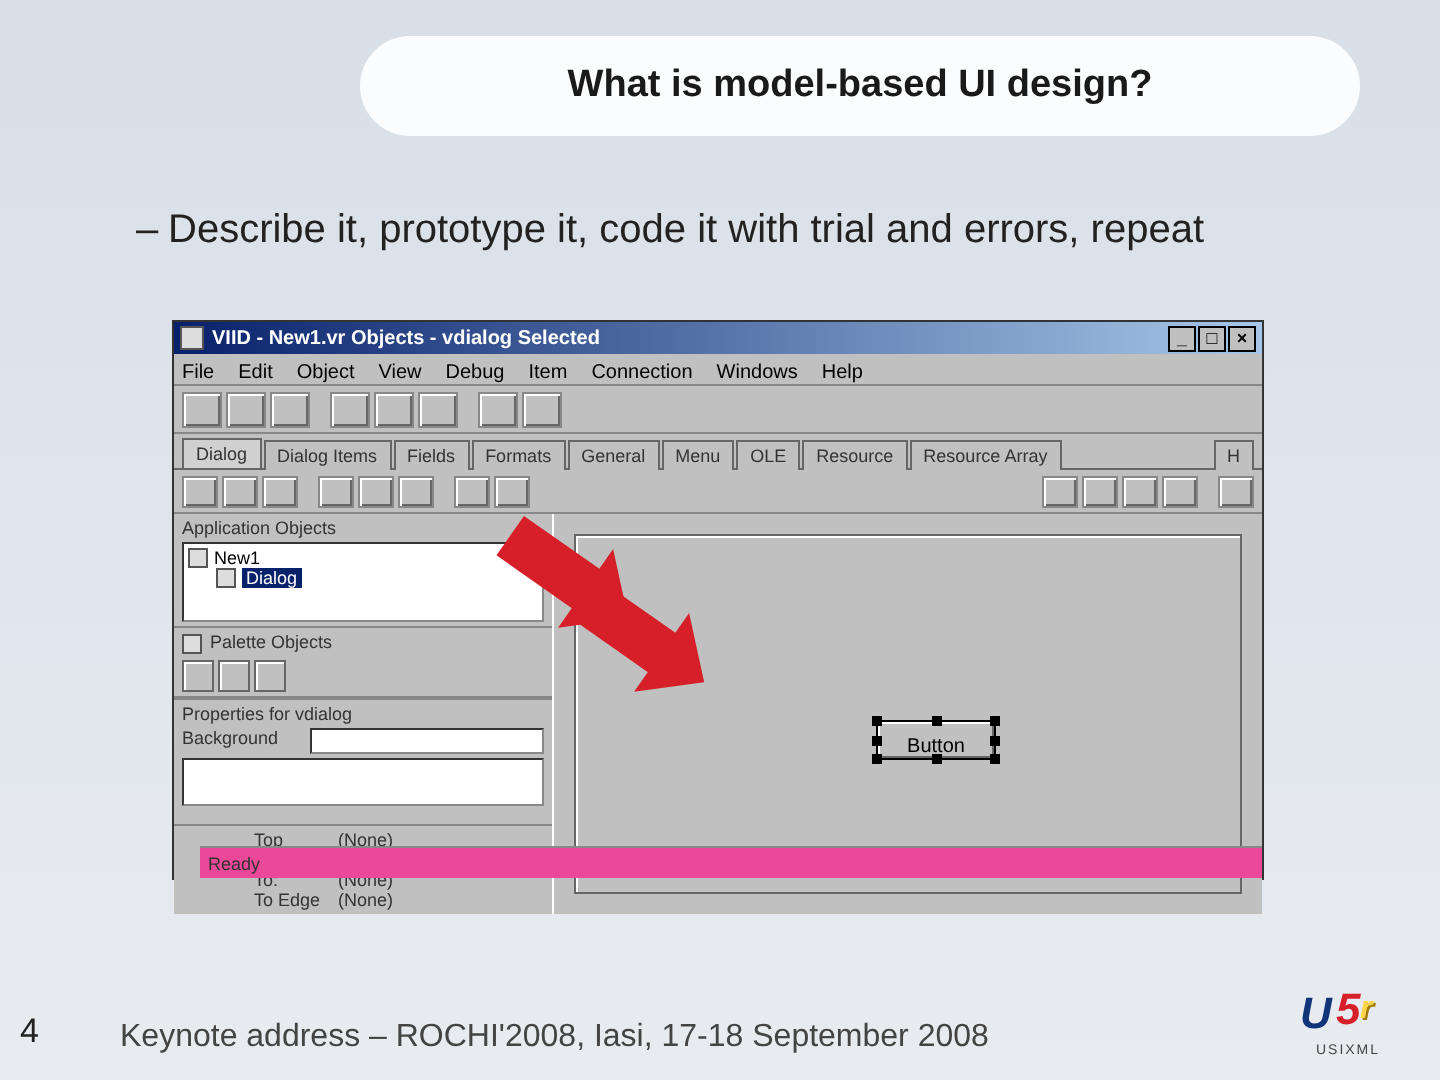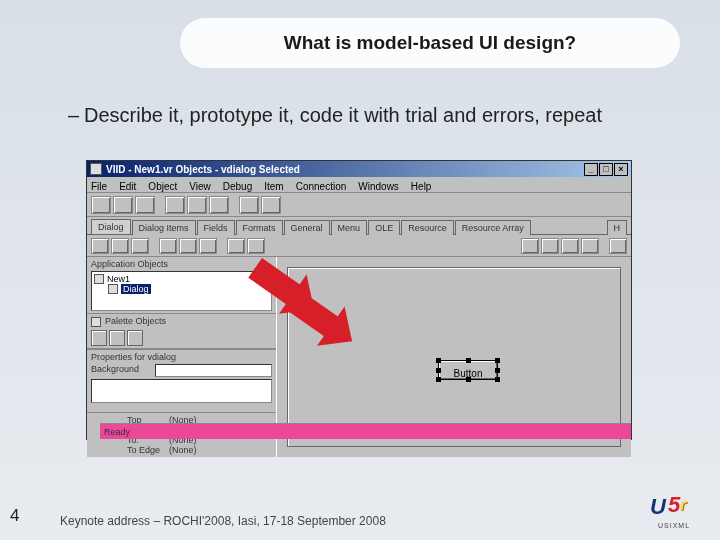--- a/index.html
+++ b/index.html
@@ -256,21 +256,21 @@
     align-items: center;
   }
   .page-num {
     position: absolute;
     bottom: 14px;
     left: 10px;
     font-size: 17px;
     color: #222;
   }
   .footer-text {
-    font-size: 12px;
+    font-size: 16px;
     color: #444;
   }
   .logo {
     position: absolute;
     bottom: 4px;
     right: 10px;
     width: 60px;
     height: 44px;
   }
   .logo-shape {

